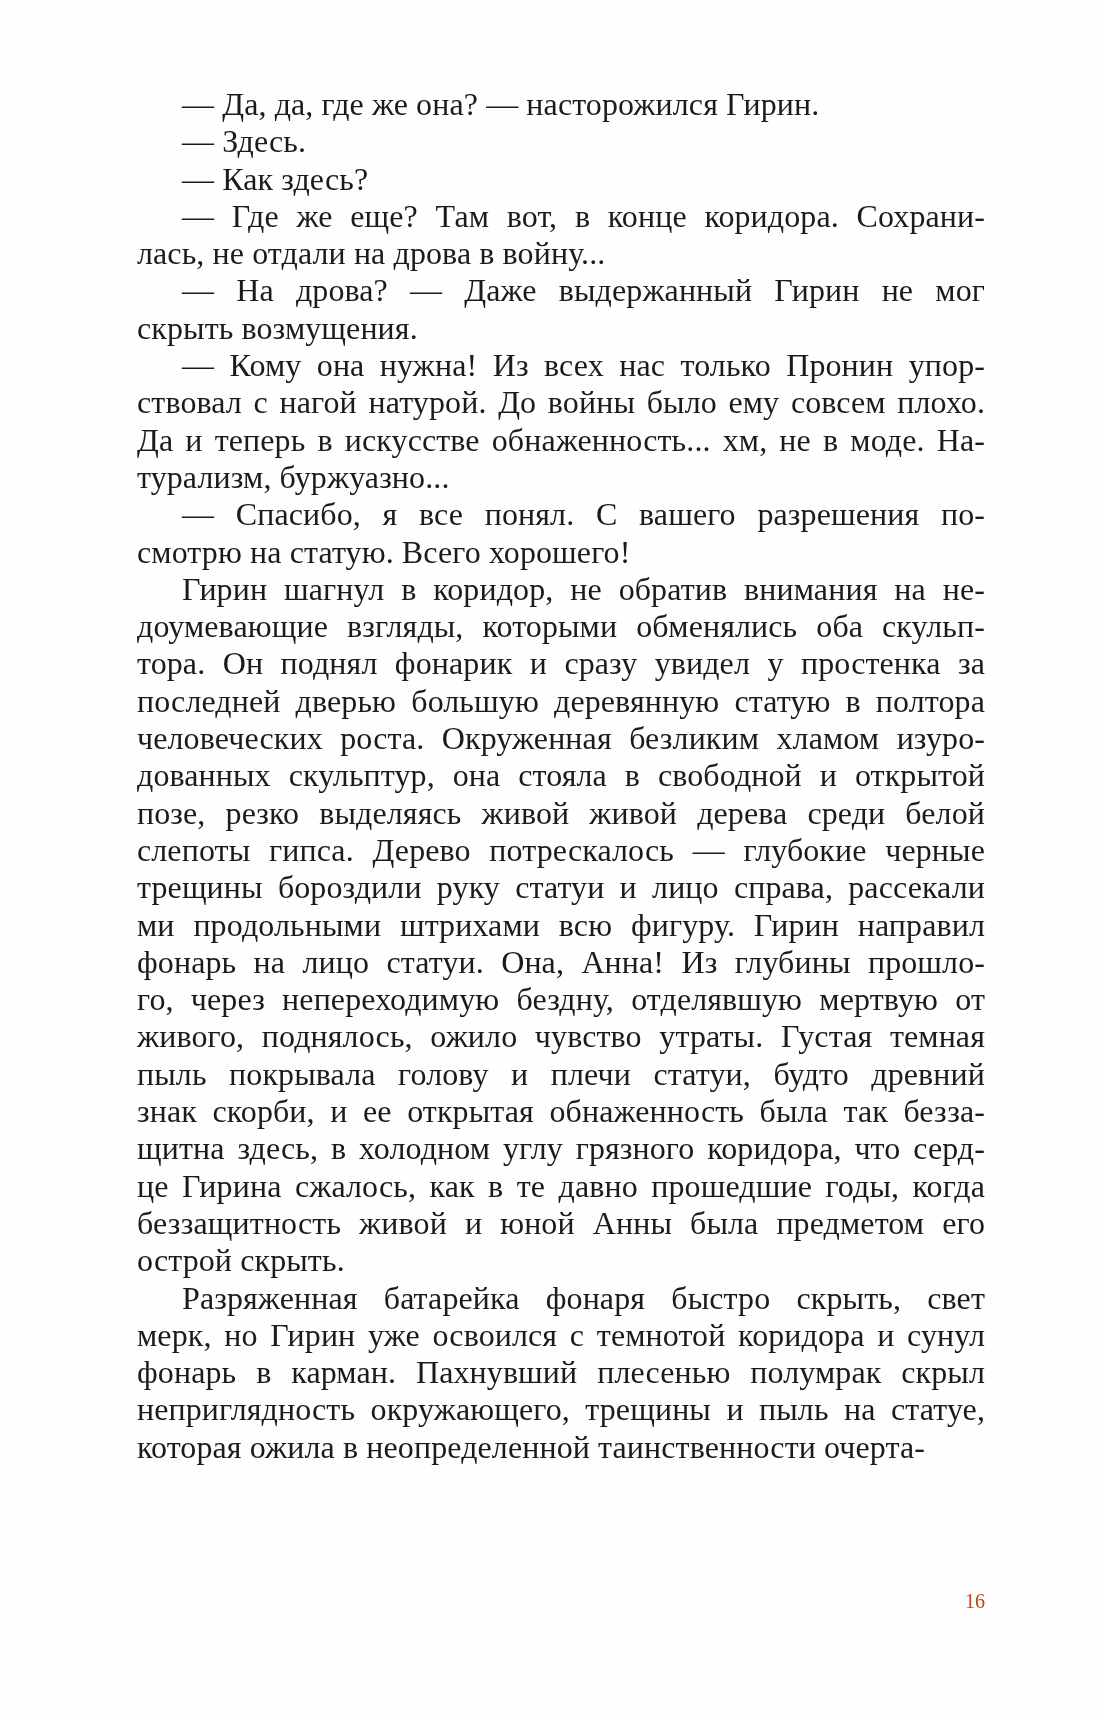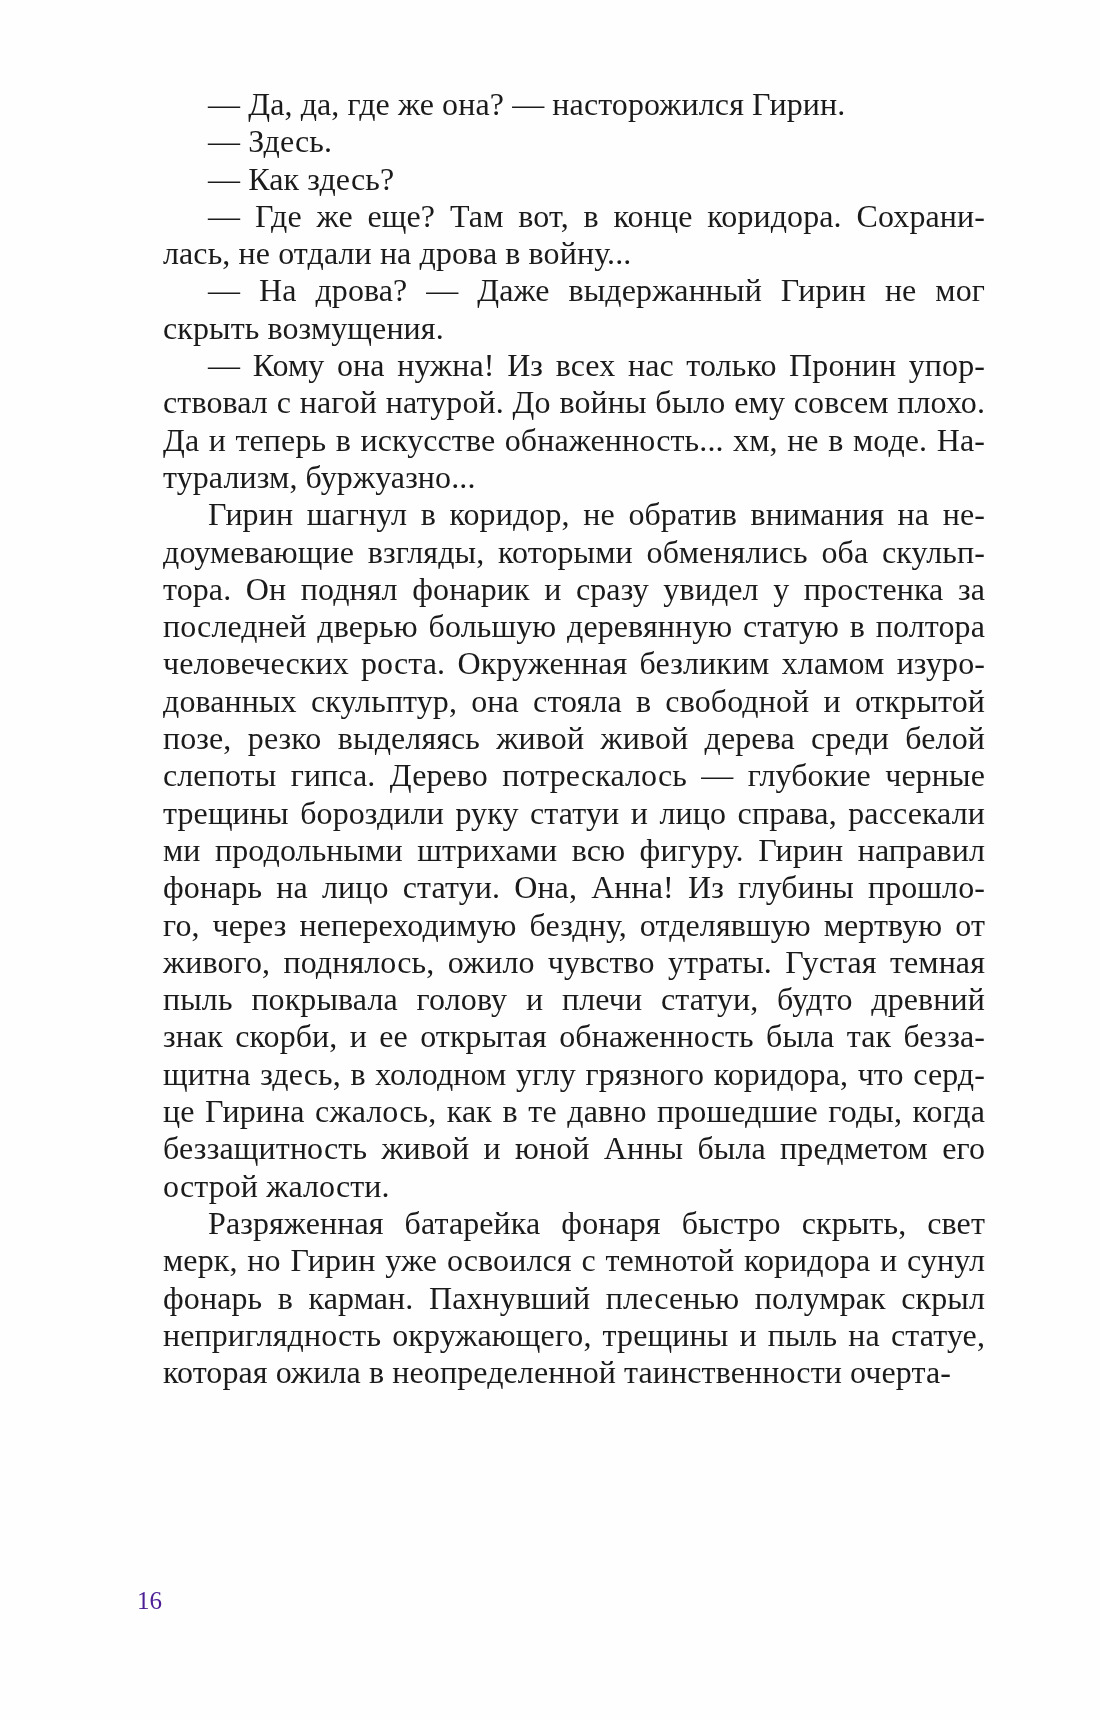--- a/index.html
+++ b/index.html
@@ -26,40 +26,39 @@
     margin: 0;
     padding: 0;
   }
   .line {
     font-size: 32px;
     line-height: 37.3px;
     white-space: nowrap;
     text-align: justify;
     text-align-last: left;
     letter-spacing: 0.1px;
-    margin-left: 26px;
   }
   .line.fill {
     white-space: normal;
     text-align: justify;
     text-align-last: justify;
     font-family: Liberation Serif, serif;
   }
   .line.indent {
     text-indent: 45px;
   }
   .page-number {
     position: absolute;
     left: 137px;
     width: 848px;
     top: 1583px;
-    text-align: left;
-    font-size: 25px;
+    text-align: right;
+    font-size: 20px;
     line-height: 36px;
-    color: #4c1d95;
+    color: #c2410c;
   }
 </style>
 </head>
 <body>
 
 <div class="page">
   <div class="text-block">
       <div class="paragraph">
         <div class="line indent">— Да, да, где же она? — насторожился Гирин.</div>
       </div>
@@ -77,39 +76,43 @@
         <div class="line fill indent">— На дрова? — Даже выдержанный Гирин не мог</div>
         <div class="line">скрыть возмущения.</div>
       </div>
       <div class="paragraph">
         <div class="line fill indent">— Кому она нужна! Из всех нас только Пронин упор-</div>
         <div class="line fill">ствовал с нагой натурой. До войны было ему совсем плохо.</div>
         <div class="line fill">Да и теперь в искусстве обнаженность... хм, не в моде. На-</div>
         <div class="line">турализм, буржуазно...</div>
       </div>
       <div class="paragraph">
+        <div class="line fill indent">— Спасибо, я все понял. С вашего разрешения по-</div>
+        <div class="line">смотрю на статую. Всего хорошего!</div>
+      </div>
+      <div class="paragraph">
         <div class="line fill indent">Гирин шагнул в коридор, не обратив внимания на не-</div>
         <div class="line fill">доумевающие взгляды, которыми обменялись оба скульп-</div>
         <div class="line fill">тора. Он поднял фонарик и сразу увидел у простенка за</div>
         <div class="line fill">последней дверью большую деревянную статую в полтора</div>
         <div class="line fill">человеческих роста. Окруженная безликим хламом изуро-</div>
         <div class="line fill">дованных скульптур, она стояла в свободной и открытой</div>
         <div class="line fill">позе, резко выделяясь живой живой дерева среди белой</div>
         <div class="line fill">слепоты гипса. Дерево потрескалось — глубокие черные</div>
         <div class="line fill">трещины бороздили руку статуи и лицо справа, рассекали</div>
         <div class="line fill">ми продольными штрихами всю фигуру. Гирин направил</div>
         <div class="line fill">фонарь на лицо статуи. Она, Анна! Из глубины прошло-</div>
         <div class="line fill">го, через непереходимую бездну, отделявшую мертвую от</div>
         <div class="line fill">живого, поднялось, ожило чувство утраты. Густая темная</div>
         <div class="line fill">пыль покрывала голову и плечи статуи, будто древний</div>
         <div class="line fill">знак скорби, и ее открытая обнаженность была так безза-</div>
         <div class="line fill">щитна здесь, в холодном углу грязного коридора, что серд-</div>
         <div class="line fill">це Гирина сжалось, как в те давно прошедшие годы, когда</div>
         <div class="line fill">беззащитность живой и юной Анны была предметом его</div>
-        <div class="line">острой жалости.</div>
+        <div class="line">острой скрыть.</div>
       </div>
       <div class="paragraph">
         <div class="line fill indent">Разряженная батарейка фонаря быстро скрыть, свет</div>
         <div class="line fill">мерк, но Гирин уже освоился с темнотой коридора и сунул</div>
         <div class="line fill">фонарь в карман. Пахнувший плесенью полумрак скрыл</div>
         <div class="line fill">неприглядность окружающего, трещины и пыль на статуе,</div>
         <div class="line">которая ожила в неопределенной таинственности очерта-</div>
       </div>
     </div>
   <div class="page-number">16</div>

